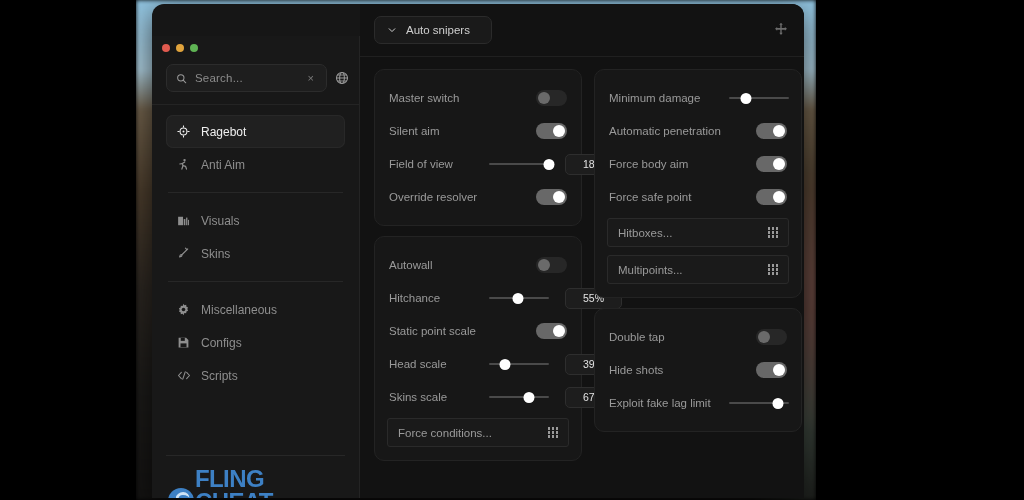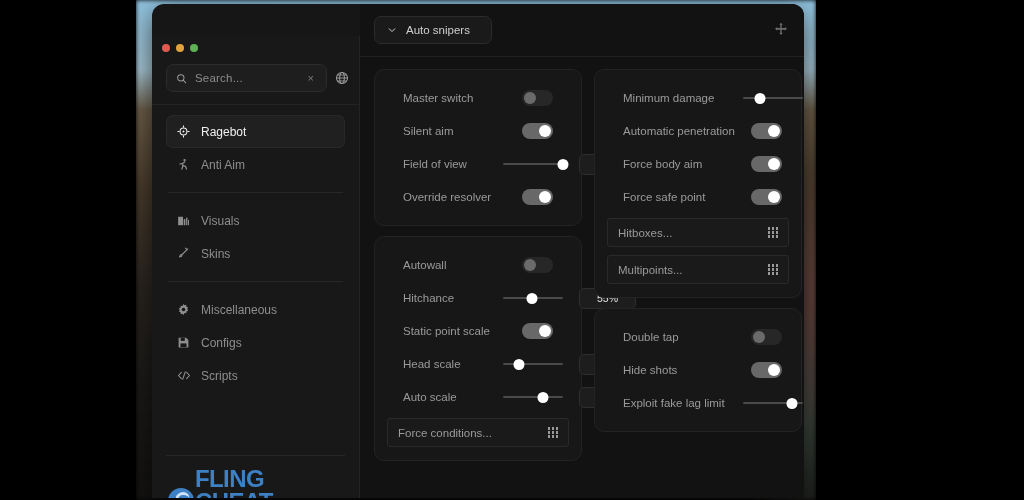--- a/index.html
+++ b/index.html
@@ -99,21 +99,21 @@
   .movehandle { position: absolute; right: 16px; top: 18px; color: #6c6c6c; }
   .topsep { height: 1px; background: #202020; }
 
   .cols { display: flex; gap: 12px; padding: 12px 14px 0 14px; }
   .col { width: 50%; display: flex; flex-direction: column; gap: 10px; }
 
   .card {
     background: #171717; border: 1px solid #232323; border-radius: 10px;
     padding: 13px 12px;
   }
-  .row { display: flex; align-items: center; min-height: 26px; margin: 7px 16px; gap: 8px; }
+  .row { display: flex; align-items: center; min-height: 26px; margin: 7px 2px; gap: 8px; }
   .row:first-child { margin-top: 2px; }
   .row:last-child { margin-bottom: 2px; }
   .label { font-size: 11.5px; color: #9a9a9a; flex: 0 0 auto; width: 92px; line-height: 1.25; }
   .label.wide { width: 112px; }
 
   .spacer { flex: 1; }
 
   
   .toggle { width: 31px; height: 16px; border-radius: 9px; position: relative; flex: 0 0 auto; }
   .toggle.off { background: #272727; }
@@ -360,21 +360,21 @@
             </div>
             <div class="row">
               <span class="label">Head scale</span>
               <span class="slider">
                 <span class="track"></span>
                   <span class="sknob" style="left:26%"></span>
               </span>
               <span class="value">39%</span>
             </div>
             <div class="row">
-              <span class="label">Auto scale</span>
+              <span class="label">Skins scale</span>
               <span class="slider">
                 <span class="track"></span>
                   <span class="sknob" style="left:66%"></span>
               </span>
               <span class="value">67%</span>
             </div>
             <div class="listbtn">
               <span class="listbtn-label">Force conditions...</span>
               <span class="grid-ico">
                   <i></i>

